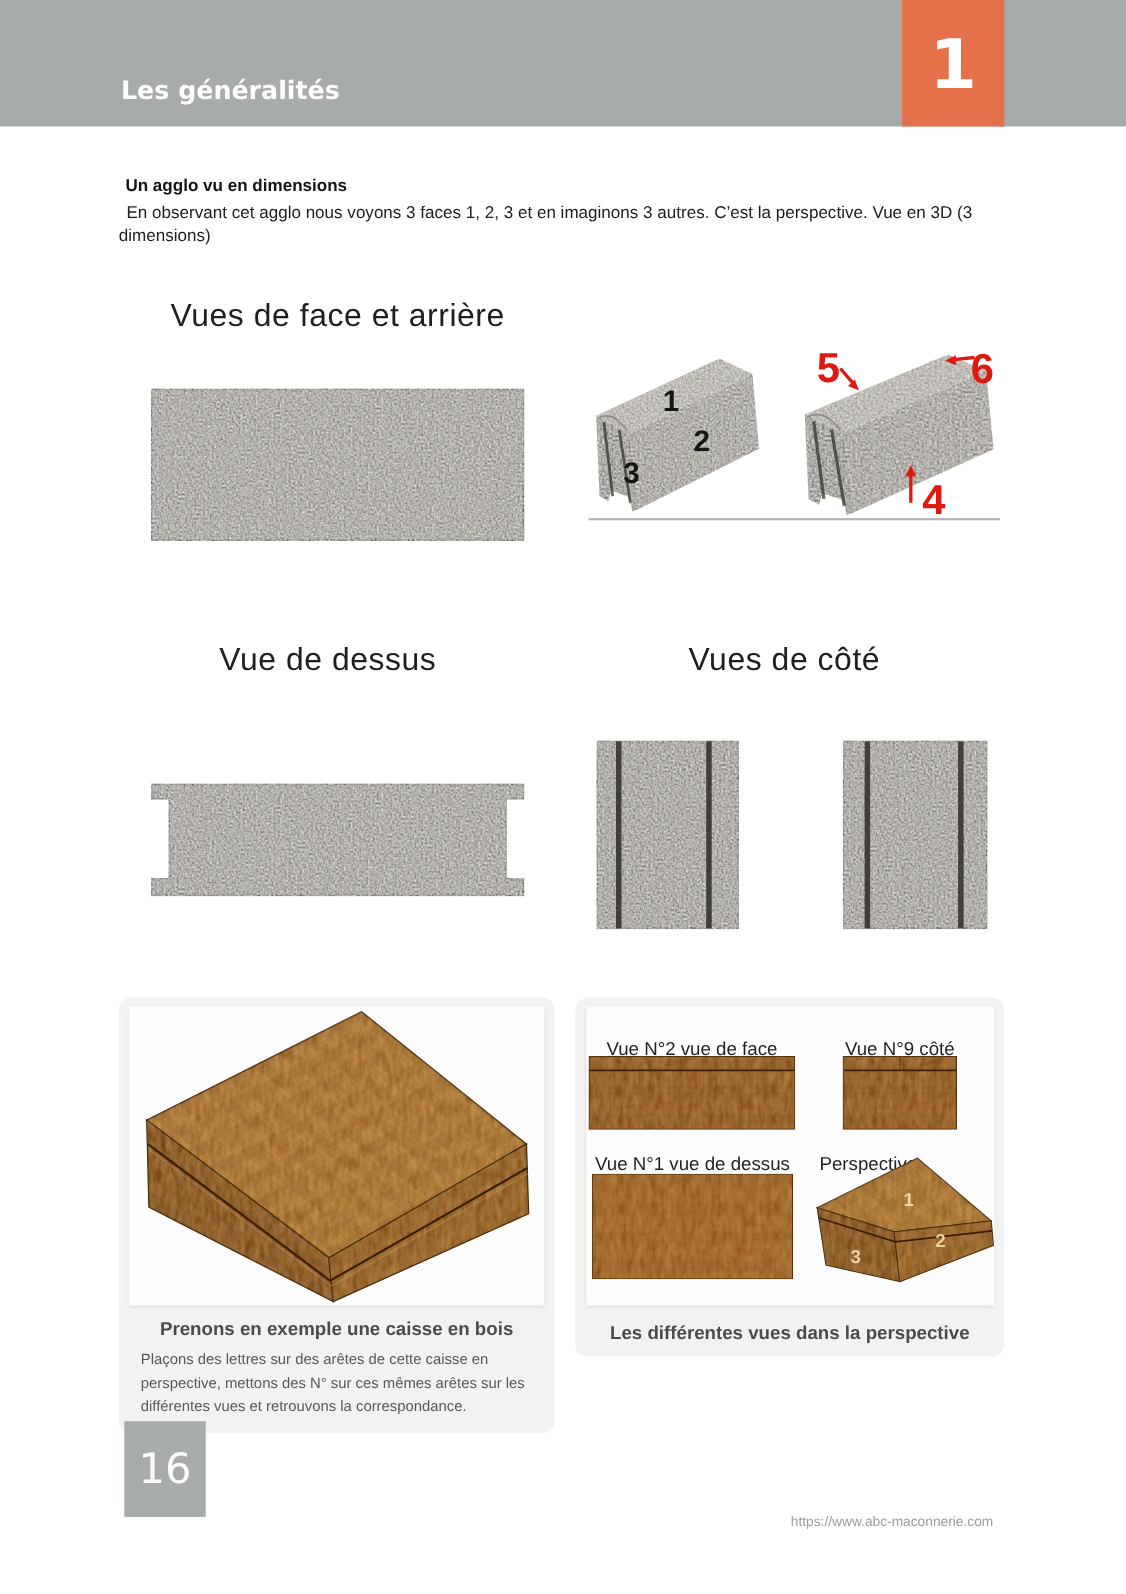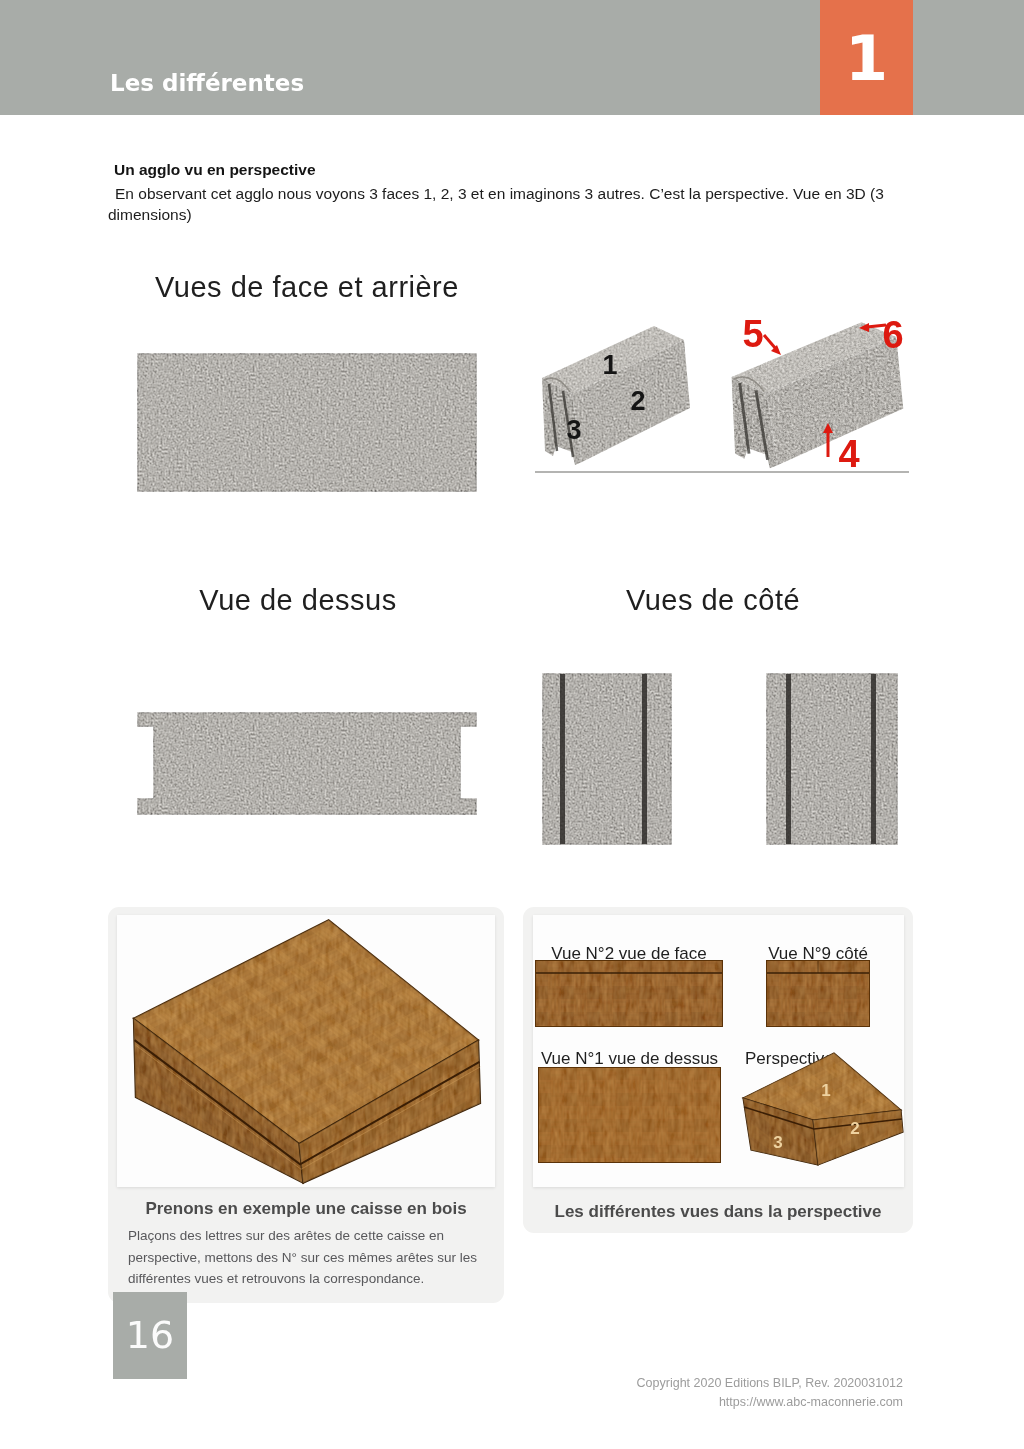--- a/index.html
+++ b/index.html
@@ -79,26 +79,26 @@
       <path d="M12,80 Q26,73 38,92" stroke="#67645d" stroke-width="1.5" fill="none" opacity="0.55"></path>
       <line x1="17" y1="84" x2="25" y2="151" stroke="#35332f" stroke-width="2.5" opacity="0.75"></line>
       <line x1="31" y1="91" x2="41" y2="157" stroke="#35332f" stroke-width="2.5" opacity="0.75"></line>
     </g>
   </defs>
 </svg>
 
 <div class="page">
 
   <div class="abs band" style="left:0;top:0;width:1024px;height:115px;"></div>
-  <div class="abs page-title" style="left:110px;top:70px;">Les différentes</div>
+  <div class="abs page-title" style="left:110px;top:70px;">Les généralités</div>
   <div class="abs chapter-badge" style="left:820px;top:0;width:93px;height:115px;">
     <span>1</span>
   </div>
 
-  <div class="abs intro-heading" style="left:114px;top:161px;">Un agglo vu en perspective</div>
+  <div class="abs intro-heading" style="left:114px;top:161px;">Un agglo vu en dimensions</div>
   <div class="abs intro-line" style="left:115px;top:183px;">En observant cet agglo nous voyons 3 faces 1, 2, 3 et en imaginons 3 autres. C’est la perspective. Vue en 3D (3</div>
   <div class="abs intro-line" style="left:108px;top:204px;">dimensions)</div>
 
   <div class="abs fig-title" style="left:133px;top:271px;width:348px;">Vues de face et arrière</div>
 
   <svg class="abs" style="left:137px;top:353px;" width="340" height="139" viewBox="0 0 340 139">
     <rect x="1" y="1" width="338" height="137" fill="#918e88" stroke="#4b4844" stroke-width="1.5" filter="url(#fConcrete)"></rect>
   </svg>
 
   <svg class="abs" style="left:532px;top:300px;" width="170" height="175" viewBox="0 0 170 175">
@@ -209,17 +209,16 @@
         <text x="40" y="100" font-size="17" font-weight="bold" fill="#eed2a0" text-anchor="middle">3</text>
       </svg>
     </div>
     <div class="box-caption" style="top:295px;">Les différentes vues dans la perspective</div>
   </div>
 
   <div class="abs footer-num" style="left:113px;top:1292px;width:74px;height:87px;">
     <span>16</span>
   </div>
   <div class="abs copyright" style="left:500px;top:1374px;width:403px;">
-    <div>Copyright 2020 Editions BILP, Rev. 2020031012</div>
     <div>https://www.abc-maconnerie.com</div>
   </div>
 
 </div>
 
 </body></html>

